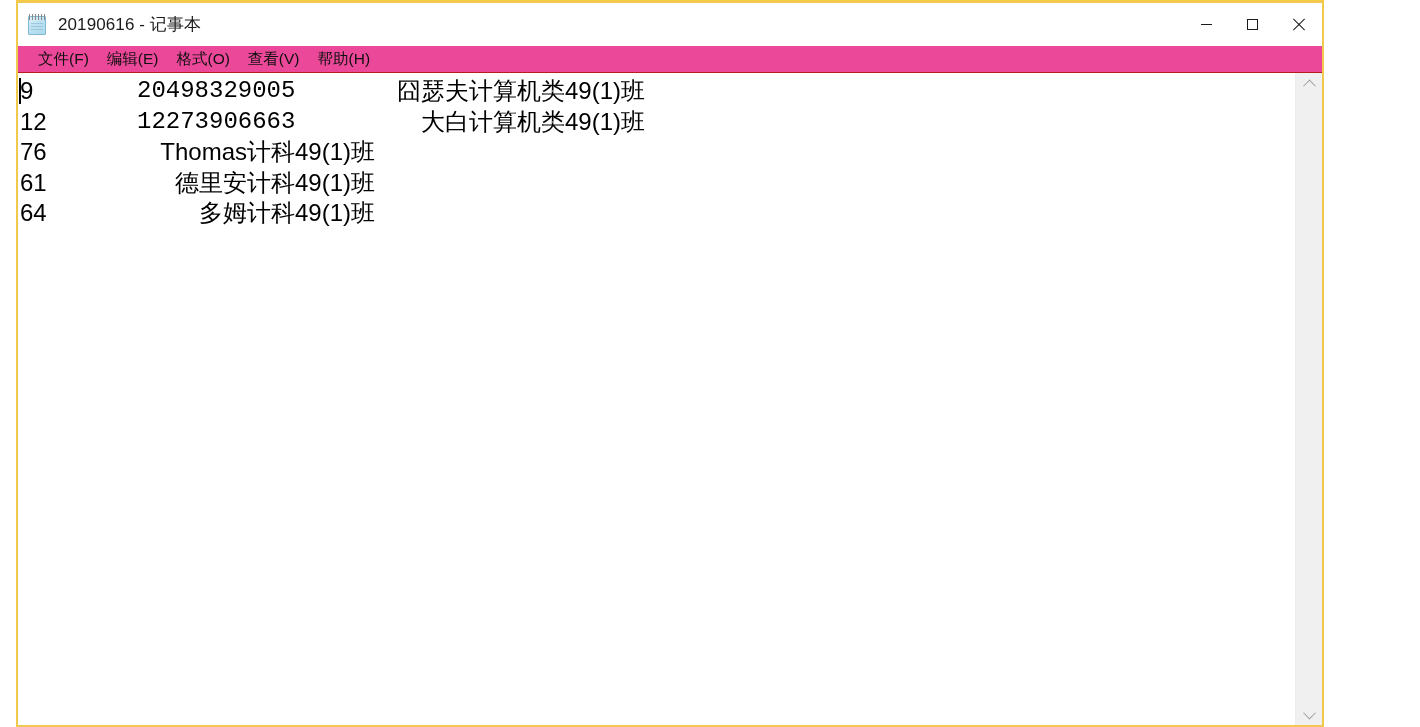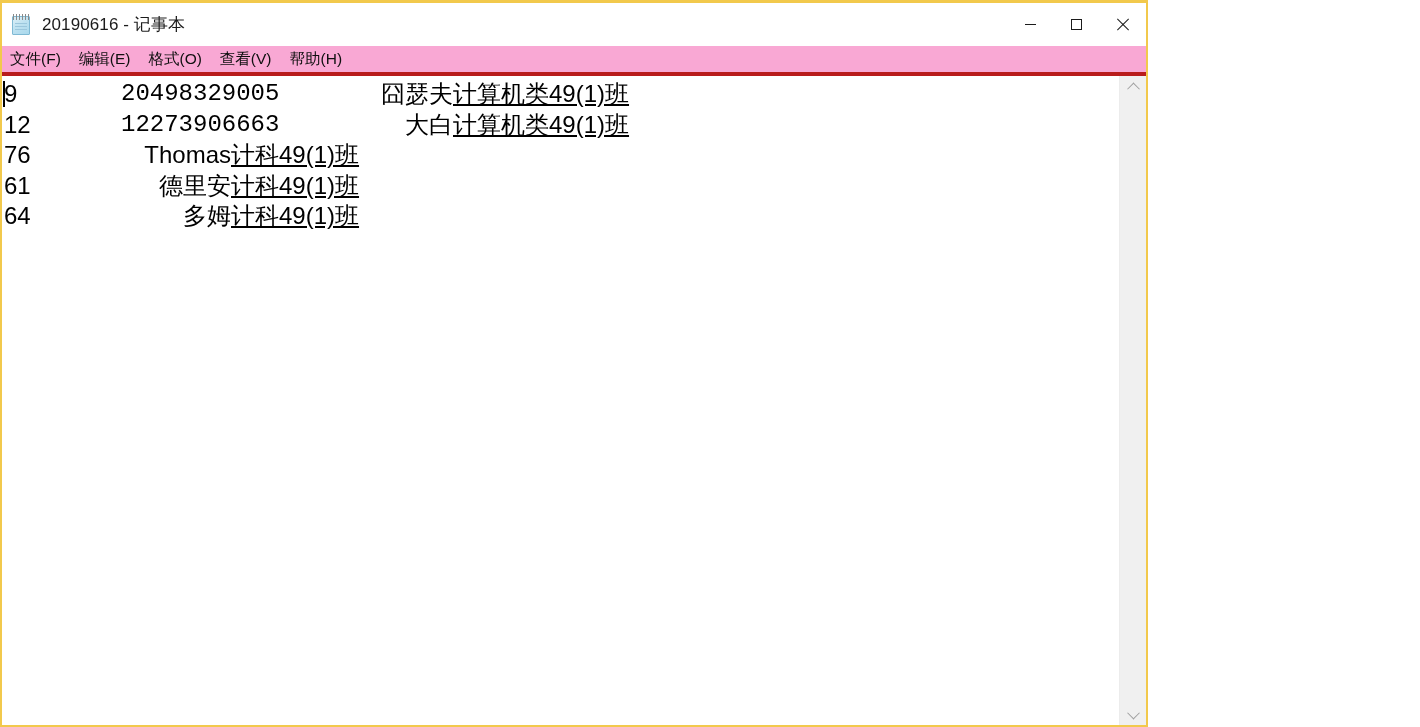--- a/index.html
+++ b/index.html
@@ -10,22 +10,22 @@
   body {
     width: 1420px;
     height: 727px;
     overflow: hidden;
     font-family: "Liberation Sans", "DejaVu Sans", sans-serif;
   }
 
   
   .window {
     position: absolute;
-    left: 0; top: 0;
-    width: 1148px;
+    left: 16px; top: 0;
+    width: 1308px;
     height: 727px;
     box-sizing: border-box;
     background: #ffffff;
     border: 2px solid #f2c94c;
     border-top-width: 3px;
     display: flex;
     flex-direction: column;
   }
 
   
@@ -137,23 +137,23 @@
   }
   .glyph-close::before { transform: rotate(45deg); }
   .glyph-close::after  { transform: rotate(-45deg); }
 
   
   .menubar {
     height: 26px;
     flex: none;
     display: flex;
     align-items: center;
-    padding-left: 8px;
-    background: #f9a8d4;
-    border-bottom: 4px solid #b91c1c;
+    padding-left: 20px;
+    background: #ec4899;
+    border-bottom: 1px solid #b91c1c;
   }
   .menu-item {
     font-size: 15.5px;
     color: #101010;
     padding: 0 9px 0 0;
     margin-right: 9px;
     white-space: nowrap;
     line-height: 26px;
   }
 
@@ -184,21 +184,21 @@
     height: 30.6px;
     align-items: center;
     font-size: 24px;
     color: #000000;
     white-space: pre;
     line-height: 30.6px;
   }
   .col-id    { width: 119px; flex: none; padding-left: 2px; box-sizing: border-box; }
   .col-no    { width: 222px; flex: none; font-family: Liberation Mono, monospace; }
   .col-name  { width: 110px; flex: none; text-align: right; }
-  .col-class { flex: none; text-decoration: underline; }
+  .col-class { flex: none; }
 
   
   .scrollbar {
     width: 26px;
     flex: none;
     background: #f0f0f0;
     border-left: 1px solid #ececec;
     display: flex;
     flex-direction: column;
     justify-content: space-between;

